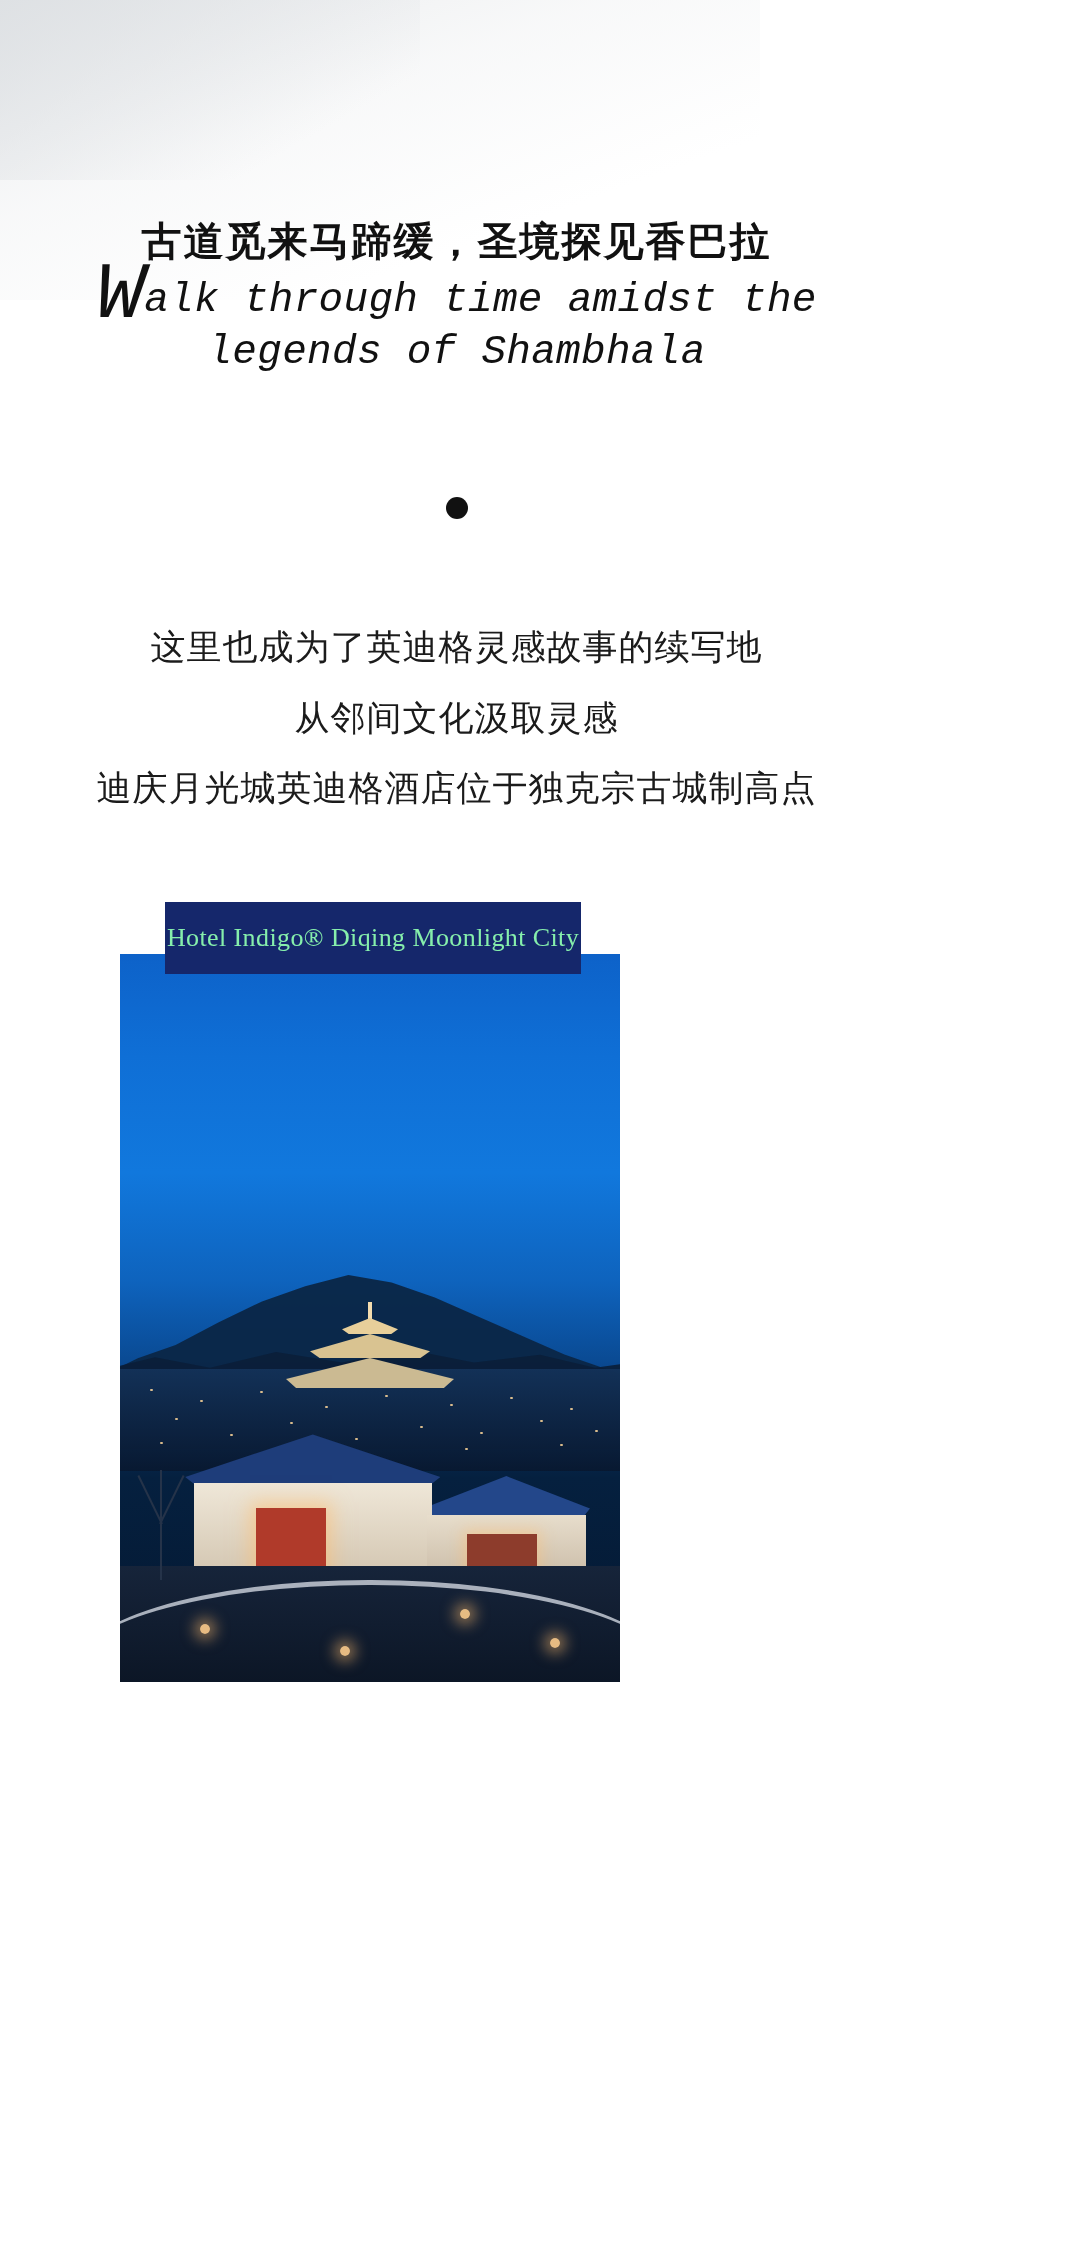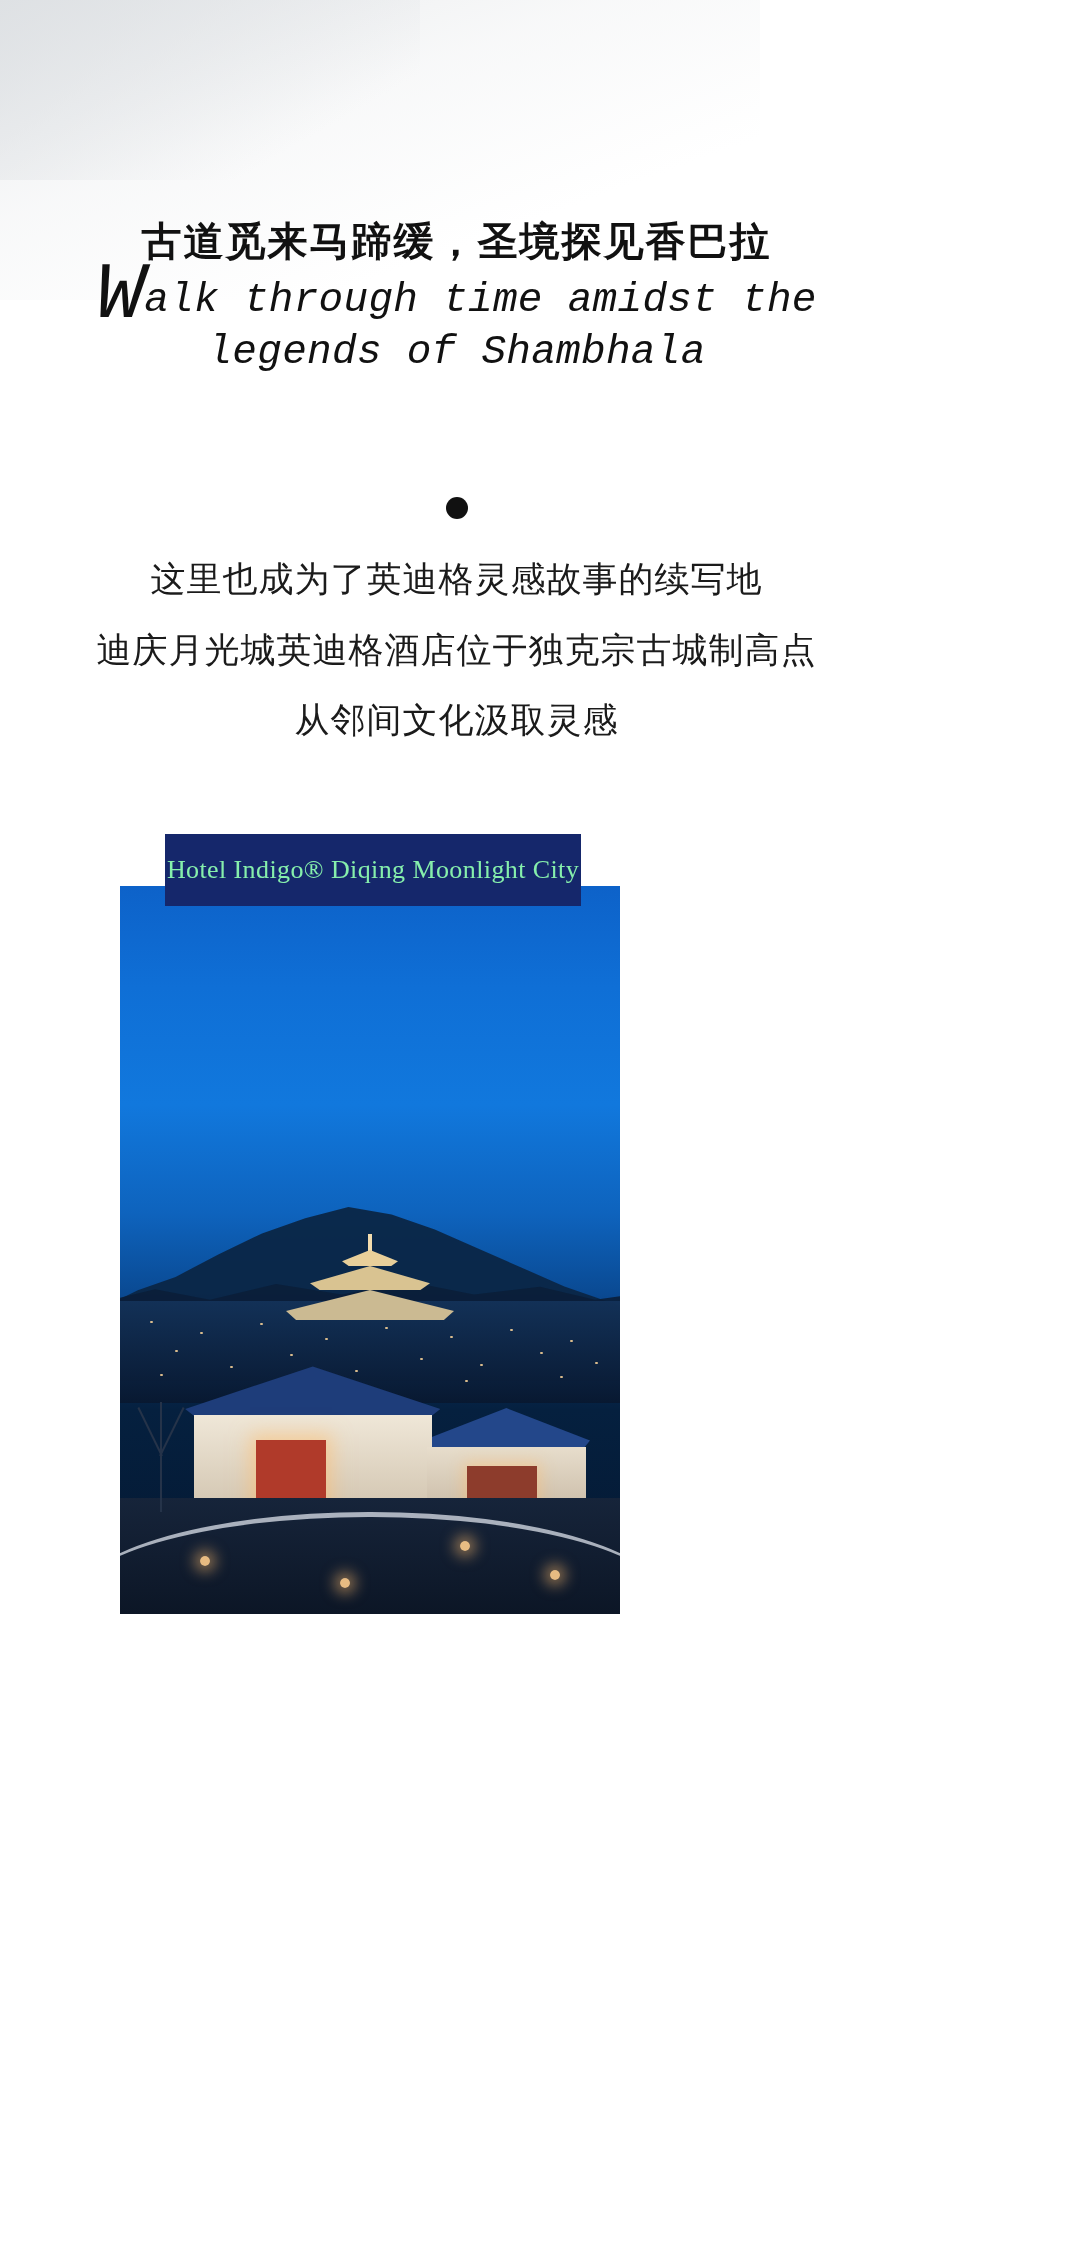--- a/index.html
+++ b/index.html
@@ -77,21 +77,21 @@
   .dot-divider {
     margin: 118px auto 0 auto;
     width: 22px;
     height: 22px;
     border-radius: 50%;
     background: #111111;
   }
 
   
   .body-copy {
-    margin-top: 36px;
+    margin-top: 104px;
     text-align: center;
   }
   .body-copy p {
     margin: 0 0 21px 0;
     font-family: "Liberation Serif", serif;
     font-size: 35px;
     line-height: 1.42;
     color: #1b1b1b;
     letter-spacing: 1px;
   }
@@ -300,22 +300,22 @@
 
   <div class="headline">
     <div class="headline-cn">古道觅来马蹄缓，圣境探见香巴拉</div>
     <div class="headline-en"><span class="dropcap">W</span><span>alk through time amidst the legends of Shambhala</span></div>
   </div>
 
   <div class="dot-divider"></div>
 
   <div class="body-copy">
     <p>这里也成为了英迪格灵感故事的续写地</p>
+    <p>从邻间文化汲取灵感</p>
     <p>迪庆月光城英迪格酒店位于独克宗古城制高点</p>
-    <p>从邻间文化汲取灵感</p>
   </div>
 
   <div class="card-wrap">
 
     <div class="card-label">
       <span class="card-label-text">Hotel Indigo® Diqing Moonlight City</span>
     </div>
 
     <div class="photo">
       <div class="sky"></div>

